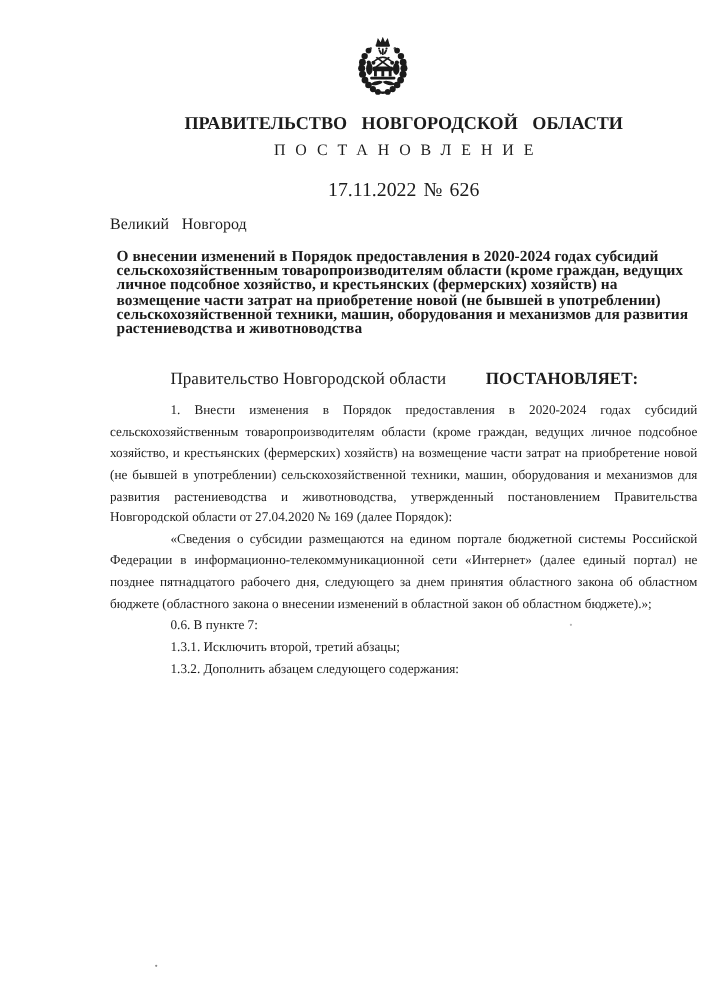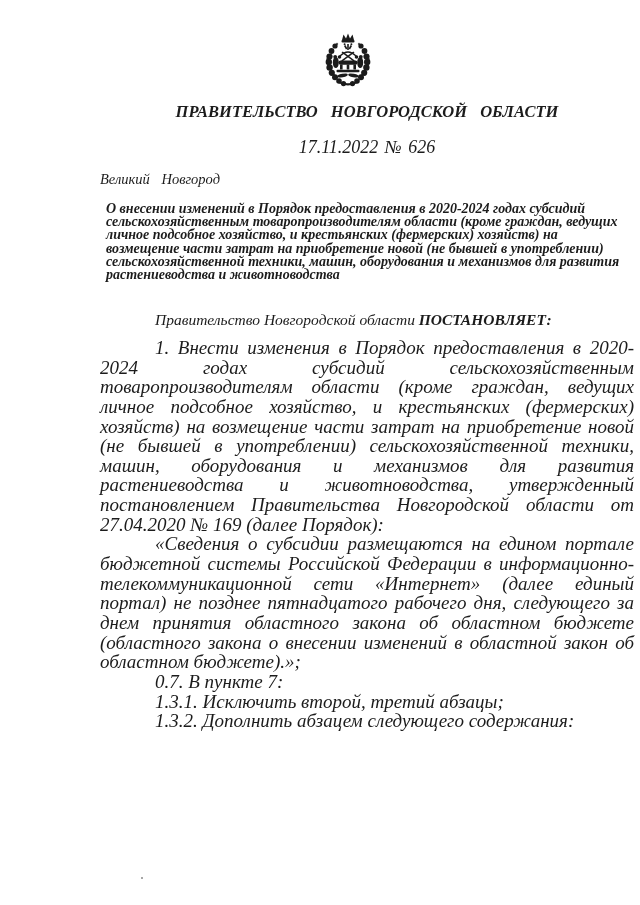--- a/index.html
+++ b/index.html
@@ -3,21 +3,20 @@
 <meta charset="utf-8">
 <style>
   html,body { margin:0; padding:0; background:#ffffff; }
   .page {
     position:relative;
     width:640px; height:905px;
     background:#ffffff;
     color:#1c1c1c;
     font-family:"Liberation Serif","DejaVu Serif",serif;
     overflow:hidden;
-    font-style:italic;
   }
   .content { padding:0 6px 0 100px; }
 
   .emblem-wrap { display:flex; justify-content:center; padding-top:31px; }
   .emblem-wrap svg { margin-right:38px; }
 
   .authority {
     margin-top:13px;
     text-align:center;
     font-weight:bold;
@@ -53,25 +52,25 @@
     font-size:14px;
     line-height:13.2px;
     text-align:left;
   }
   .resolution {
     margin:29px 0 0;
     font-size:15.5px;
     line-height:19.65px;
     text-indent:55px;
   }
-  .res-verb { font-weight:bold; }
+  .res-verb { font-weight:bold;margin-left:32px; }
   .body-text { margin-top:8px; }
   p.para {
     margin:0;
-    font-size:19px;
+    font-size:12px;
     line-height:19.65px;
     text-align:justify;
     text-indent:55px;
   }
   p.justify-last { text-align-last:justify; }
   .footer {
     margin:8px 0 0 12px;
     font-size:14.5px;
     line-height:14.5px;
   }
@@ -149,33 +148,34 @@
           <ellipse cx="22.5" cy="44.5" rx="5.4" ry="1.7" transform="rotate(-12 22.5 44.5)"></ellipse>
           <ellipse cx="33.5" cy="44.5" rx="5.4" ry="1.7" transform="rotate(12 33.5 44.5)"></ellipse>
 
           <path d="M17 49.5 Q28 55 39 49.5 L38.2 51.8 Q28 57 17.8 51.8 Z"></path>
         </g>
       </svg>
     </div>
 
     <div class="authority">ПРАВИТЕЛЬСТВО НОВГОРОДСКОЙ ОБЛАСТИ</div>
 
+    <div class="doc-type">ПОСТАНОВЛЕНИЕ</div>
 
     <div class="date-number">17.11.2022 № 626</div>
 
     <div class="city">Великий Новгород</div>
 
     <div class="doc-title">О внесении изменений в Порядок предоставления в 2020-2024 годах субсидий сельскохозяйственным товаропроизводителям области (кроме граждан, ведущих личное подсобное хозяйство, и крестьянских (фермерских) хозяйств) на возмещение части затрат на приобретение новой (не бывшей в употреблении) сельскохозяйственной техники, машин, оборудования и механизмов для развития растениеводства и животноводства</div>
 
     <p class="resolution"><span>Правительство Новгородской области </span><span class="res-verb">ПОСТАНОВЛЯЕТ:</span></p>
 
     <div class="body-text">
       <p class="para">1. Внести изменения в Порядок предоставления в 2020-2024 годах субсидий сельскохозяйственным товаропроизводителям области (кроме граждан, ведущих личное подсобное хозяйство, и крестьянских (фермерских) хозяйств) на возмещение части затрат на приобретение новой (не бывшей в употреблении) сельскохозяйственной техники, машин, оборудования и механизмов для развития растениеводства и животноводства, утвержденный постановлением Правительства Новгородской области от 27.04.2020 № 169 (далее Порядок):</p>
       <p class="para">«Сведения о субсидии размещаются на едином портале бюджетной системы Российской Федерации в информационно-телекоммуникационной сети «Интернет» (далее единый портал) не позднее пятнадцатого рабочего дня, следующего за днем принятия областного закона об областном бюджете (областного закона о внесении изменений в областной закон об областном бюджете).»;</p>
-      <p class="para">0.7. В пункте 7:</p>
+      <p class="para">0.6. В пункте 7:</p>
       <p class="para">1.3.1. Исключить второй, третий абзацы;</p>
       <p class="para">1.3.2. Дополнить абзацем следующего содержания:</p>
     </div>
 
     <div class="footer">
     </div>
 
   </div>
 
   <div class="speck" id="speck1"></div>

